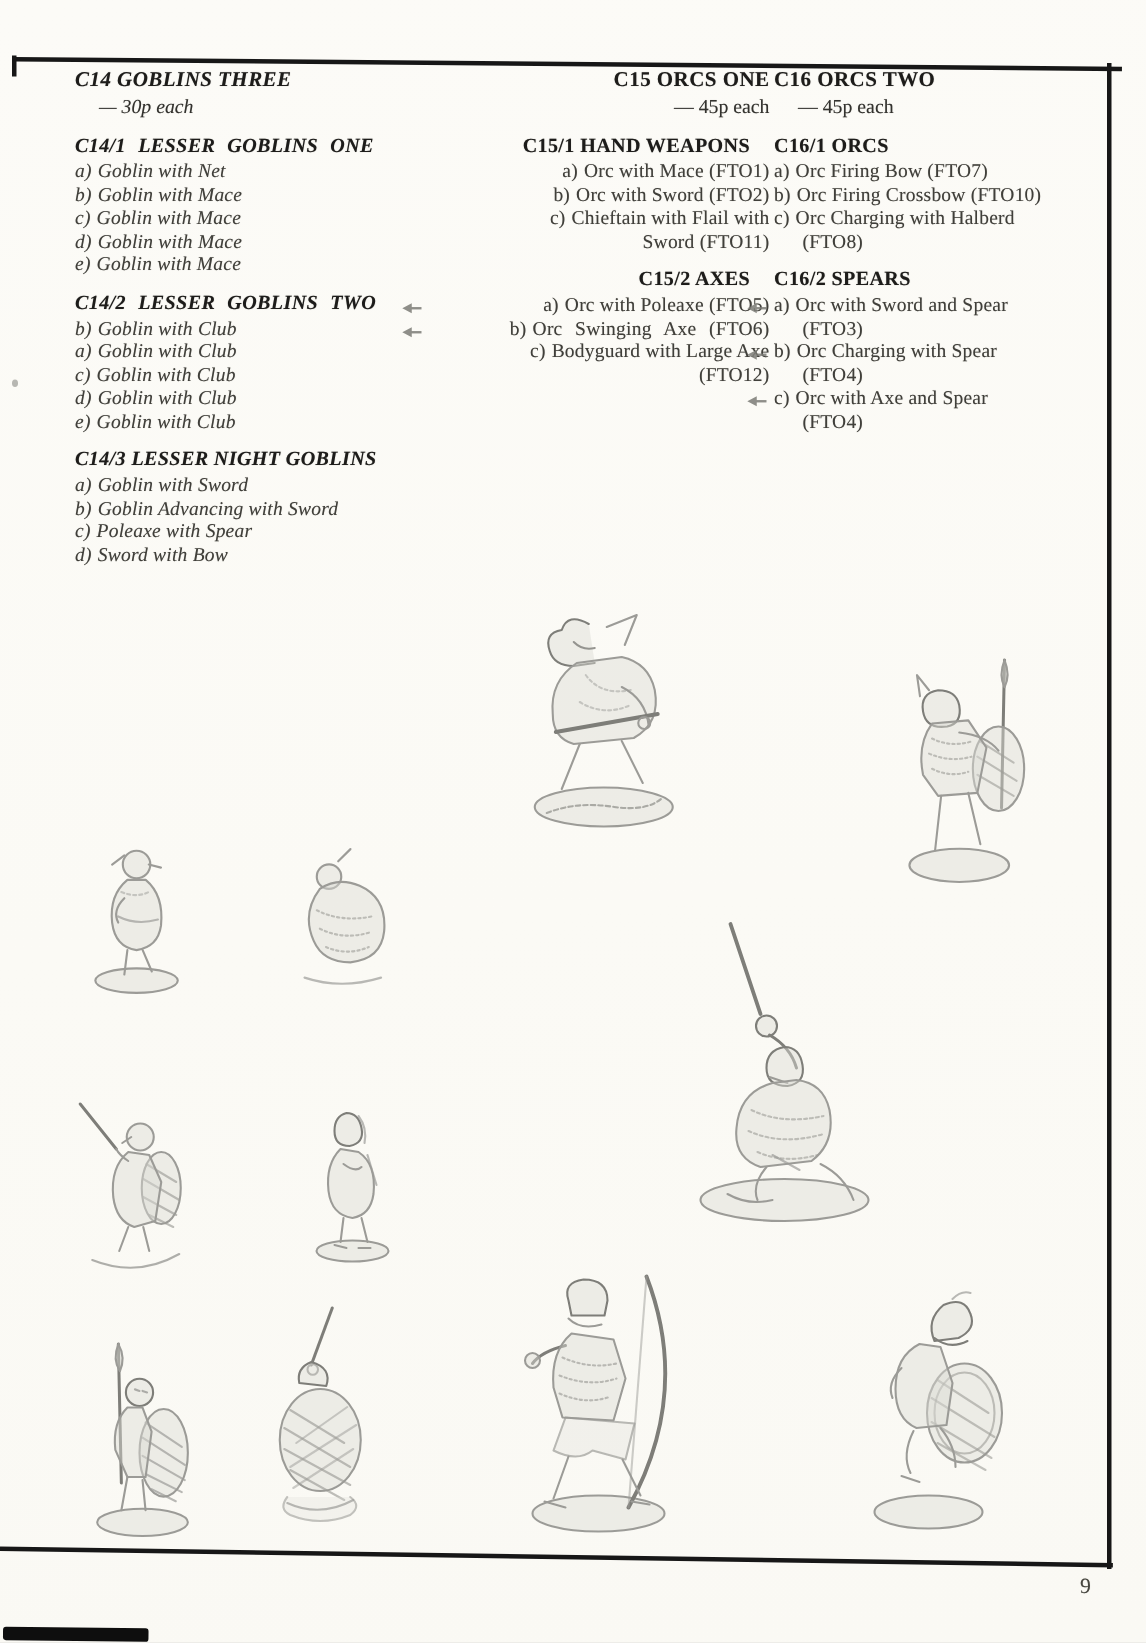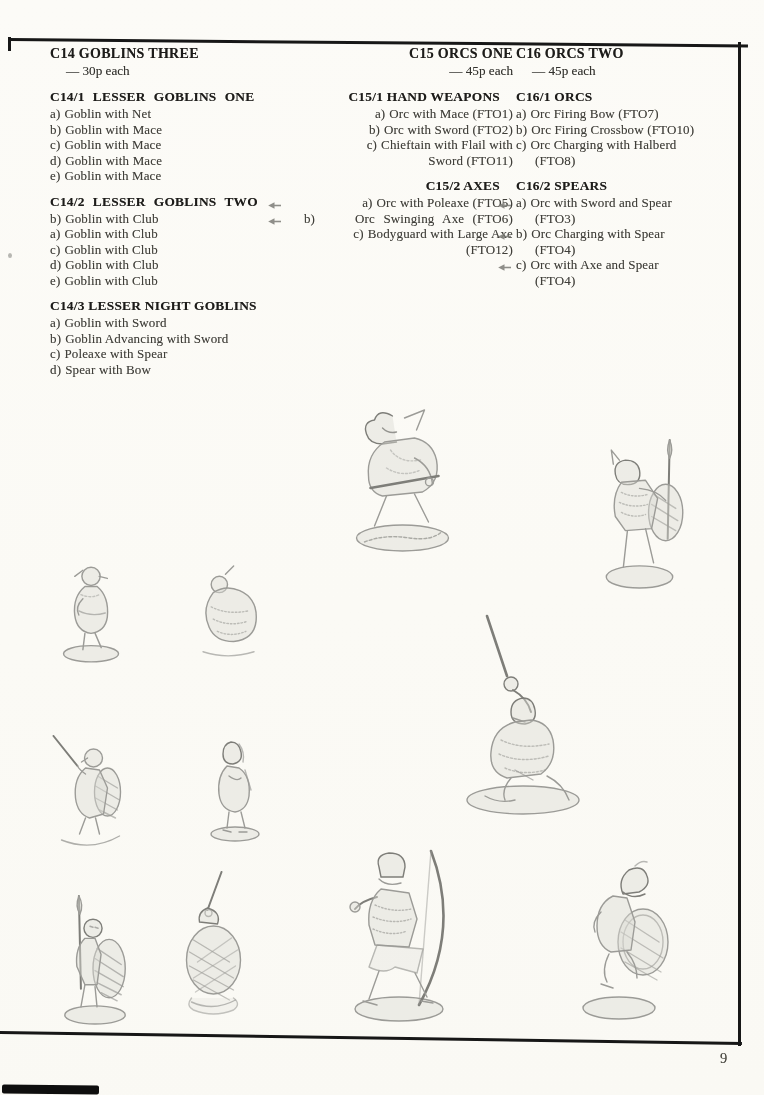--- a/index.html
+++ b/index.html
@@ -14,34 +14,34 @@
   .frame-top { position:absolute; left:10px; top:38px; width:738px; height:3.4px; background:#171717; transform:rotate(0.5deg); transform-origin:left center; }
   .frame-tick { position:absolute; left:8px; top:37px; width:3.4px; height:14px; background:#171717; }
   .frame-right { position:absolute; left:738px; top:42px; width:3.2px; height:1004px; background:#171717; }
   .frame-bottom { position:absolute; left:0px; top:1031px; width:742px; height:3.4px; background:#171717; transform:rotate(0.85deg); transform-origin:left center; }
   .bottom-bar { position:absolute; left:2px; top:1085px; width:97px; height:9px; background:#0e0e0e; border-radius:2px; transform:rotate(0.7deg); }
   .speck { position:absolute; left:8px; top:253px; width:4px; height:5px; background:#9a9a96; border-radius:50%; opacity:.7; }
   .pagenum { position:absolute; left:720px; top:1050px; font-size:14.5px; color:#47463f; text-shadow:0 0 .5px rgba(70,70,60,.4); }
 
   
   .col { position:absolute; top:46px; }
-  .col1 { left:50px;  width:238px; }
+  .col1 { left:50px;  width:238px;font-style:italic; }
   .col2 { left:286px; width:227px;text-align:right; }
   .col3 { left:516px; width:231px; }
   h2 { margin:0; font-size:14px; line-height:16px; color:#1d1c1a; letter-spacing:.3px;
        text-shadow:0 0 .6px rgba(30,30,25,.45); }
   .price { font-size:13.2px; line-height:16px; margin:1px 0 0 16px; color:#33322e; text-shadow:0 0 .5px rgba(40,40,35,.35); }
   h3 { margin:10px 13px 2px 0; font-size:13.4px; line-height:15px; color:#1d1c1a; letter-spacing:.25px;
        text-shadow:0 0 .6px rgba(30,30,25,.45); }
   h3.wide { word-spacing:4.5px; }
   .item { position:relative; font-size:13px; line-height:15.5px; padding-left:19px; text-indent:-19px;
           color:#403f3a; text-shadow:0 0 .5px rgba(55,55,48,.38); letter-spacing:.15px; }
   .item .letter { padding-right:4px; }
   .item .text { white-space:pre-line; }
-  .item .text.spread { word-spacing:5px;margin-left:36px; }
+  .item .text.spread { word-spacing:5px; }
   .mark { position:absolute; left:-19px; top:3px; width:15px; height:9px; text-indent:0; opacity:.85; }
 
   
   .fig { position:absolute; filter:blur(.35px); opacity:.88; }
   .fig svg { width:100%; height:100%; display:block; }
   .fig path, .fig line, .fig ellipse, .fig circle { stroke:#8f8f8b; fill:none; stroke-width:1.4; stroke-linecap:round; stroke-linejoin:round; }
   .fig .dk { stroke:#6d6d68; }
   .fig .fl { fill:#d8d7d1; fill-opacity:.45; }
   .fig .w2 { stroke-width:2; }
   .fig .w25 { stroke-width:2.6; }
@@ -85,21 +85,21 @@
     <div class="item"><span class="letter">b)</span><span class="text">Goblin with Club</span></div>
     <div class="item"><span class="letter">a)</span><span class="text">Goblin with Club</span></div>
     <div class="item"><span class="letter">c)</span><span class="text">Goblin with Club</span></div>
     <div class="item"><span class="letter">d)</span><span class="text">Goblin with Club</span></div>
     <div class="item"><span class="letter">e)</span><span class="text">Goblin with Club</span></div>
 
     <h3>C14/3 LESSER NIGHT GOBLINS</h3>
     <div class="item"><span class="letter">a)</span><span class="text">Goblin with Sword</span></div>
     <div class="item"><span class="letter">b)</span><span class="text">Goblin Advancing with Sword</span></div>
     <div class="item"><span class="letter">c)</span><span class="text">Poleaxe with Spear</span></div>
-    <div class="item"><span class="letter">d)</span><span class="text">Spear with Bow</span></div>
+    <div class="item"><span class="letter">d)</span><span class="text">Sword with Bow</span></div>
   </div>
 
   <div class="col col2">
     <h2>C15 ORCS ONE</h2>
     <div class="price">— 45p each</div>
 
     <h3>C15/1 HAND WEAPONS</h3>
     <div class="item"><span class="letter">a)</span><span class="text">Orc with Mace (FTO1)</span></div>
     <div class="item"><span class="letter">b)</span><span class="text">Orc with Sword (FTO2)</span></div>
     <div class="item"><span class="letter">c)</span><span class="text">Chieftain with Flail with

